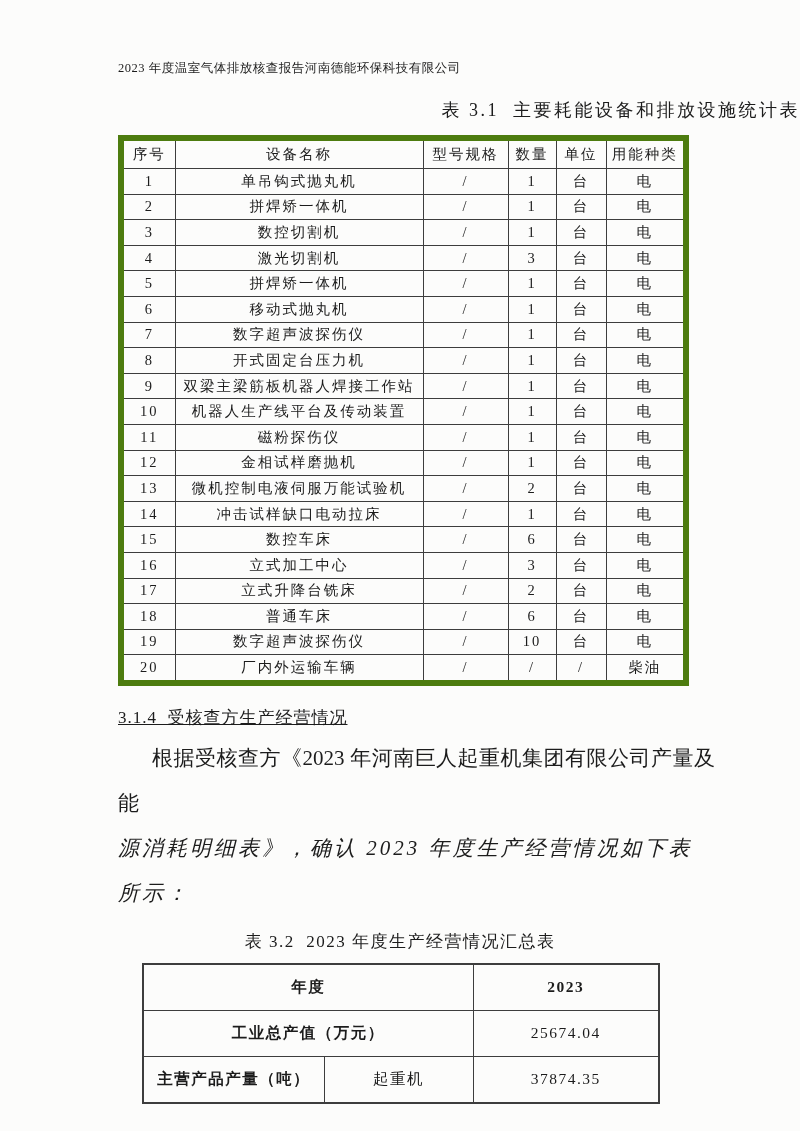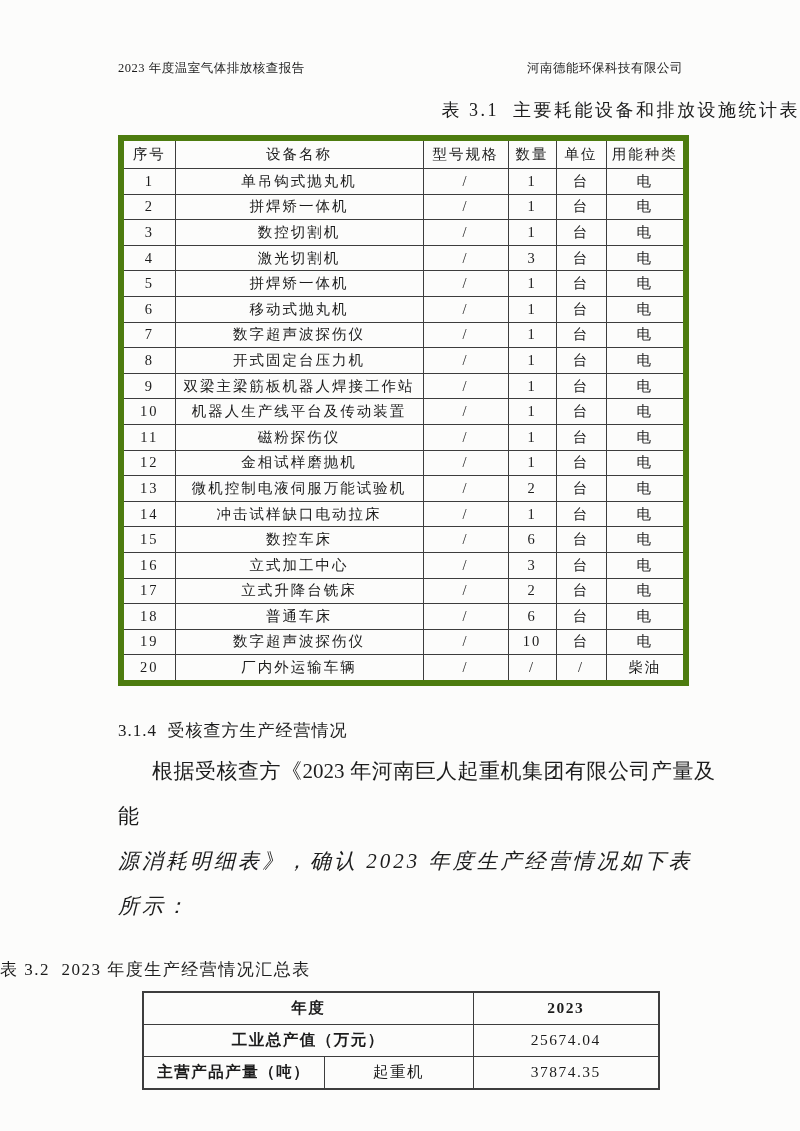--- a/index.html
+++ b/index.html
@@ -6,21 +6,21 @@
   body {
     width:800px; height:1131px;
     background:#fcfcfb;
     color:#1c1c1c;
     font-family:"Liberation Serif","DejaVu Serif",serif;
     overflow:hidden;
   }
   .page { width:800px; height:1131px; position:relative; }
 
   .doc-header {
-    display:flex; justify-content:space-between;
+    display:flex; 
     padding:60px 117px 0 118px;
     font-size:12.5px; letter-spacing:0.5px;
   }
 
   .t31-title {
     margin-top:21px; text-align:right;
     font-size:18px; letter-spacing:2.5px; white-space:pre;
   }
 
   table.t31 {
@@ -31,40 +31,40 @@
   table.t31 th, table.t31 td {
     border:1px solid #3d3d3d;
     text-align:center; vertical-align:middle;
     font-weight:normal; font-size:14.5px; letter-spacing:2px;
     padding:0; overflow:hidden; white-space:nowrap;
   }
   table.t31 th { height:27px; }
   table.t31 td { height:24.6px; }
 
   .s314 {
-    margin:33px 117px 0 118px;
-    font-size:17px; letter-spacing:1px; white-space:pre;
+    margin:20px 117px 0 118px;
+    font-size:17px; letter-spacing:1px; white-space:pre;text-decoration:underline;
   }
   .para { margin:7px 85px 0 118px; font-size:21px; line-height:45px; }
   .para-line1 { text-align:justify; text-align-last:justify; text-indent:34px; }
   .para-line2 { letter-spacing:3px;font-style:italic; }
 
   .t32-title {
-    margin-top:29px; 
+    margin-top:14px; text-align:center;
     font-size:17px; letter-spacing:1.5px; white-space:pre;
   }
   table.t32 {
     border-collapse:collapse; table-layout:fixed;
     margin:10px 0 0 142px; width:516px;
     border:2px solid #3d3d3d;
   }
   table.t32 td {
     border:1px solid #3d3d3d;
     height:31px; text-align:center; vertical-align:middle;
-    font-size:15.5px; letter-spacing:1.5px; padding:0; white-space:nowrap;
+    font-size:15.5px; letter-spacing:1.5px; padding:7px; white-space:nowrap;
   }
   table.t32 td.b { font-weight:bold; }
 
   .page-num { margin-top:46px; text-align:center; font-size:12.5px; }
 </style>
 </head>
 <body>
 
 <div class="page">
 

